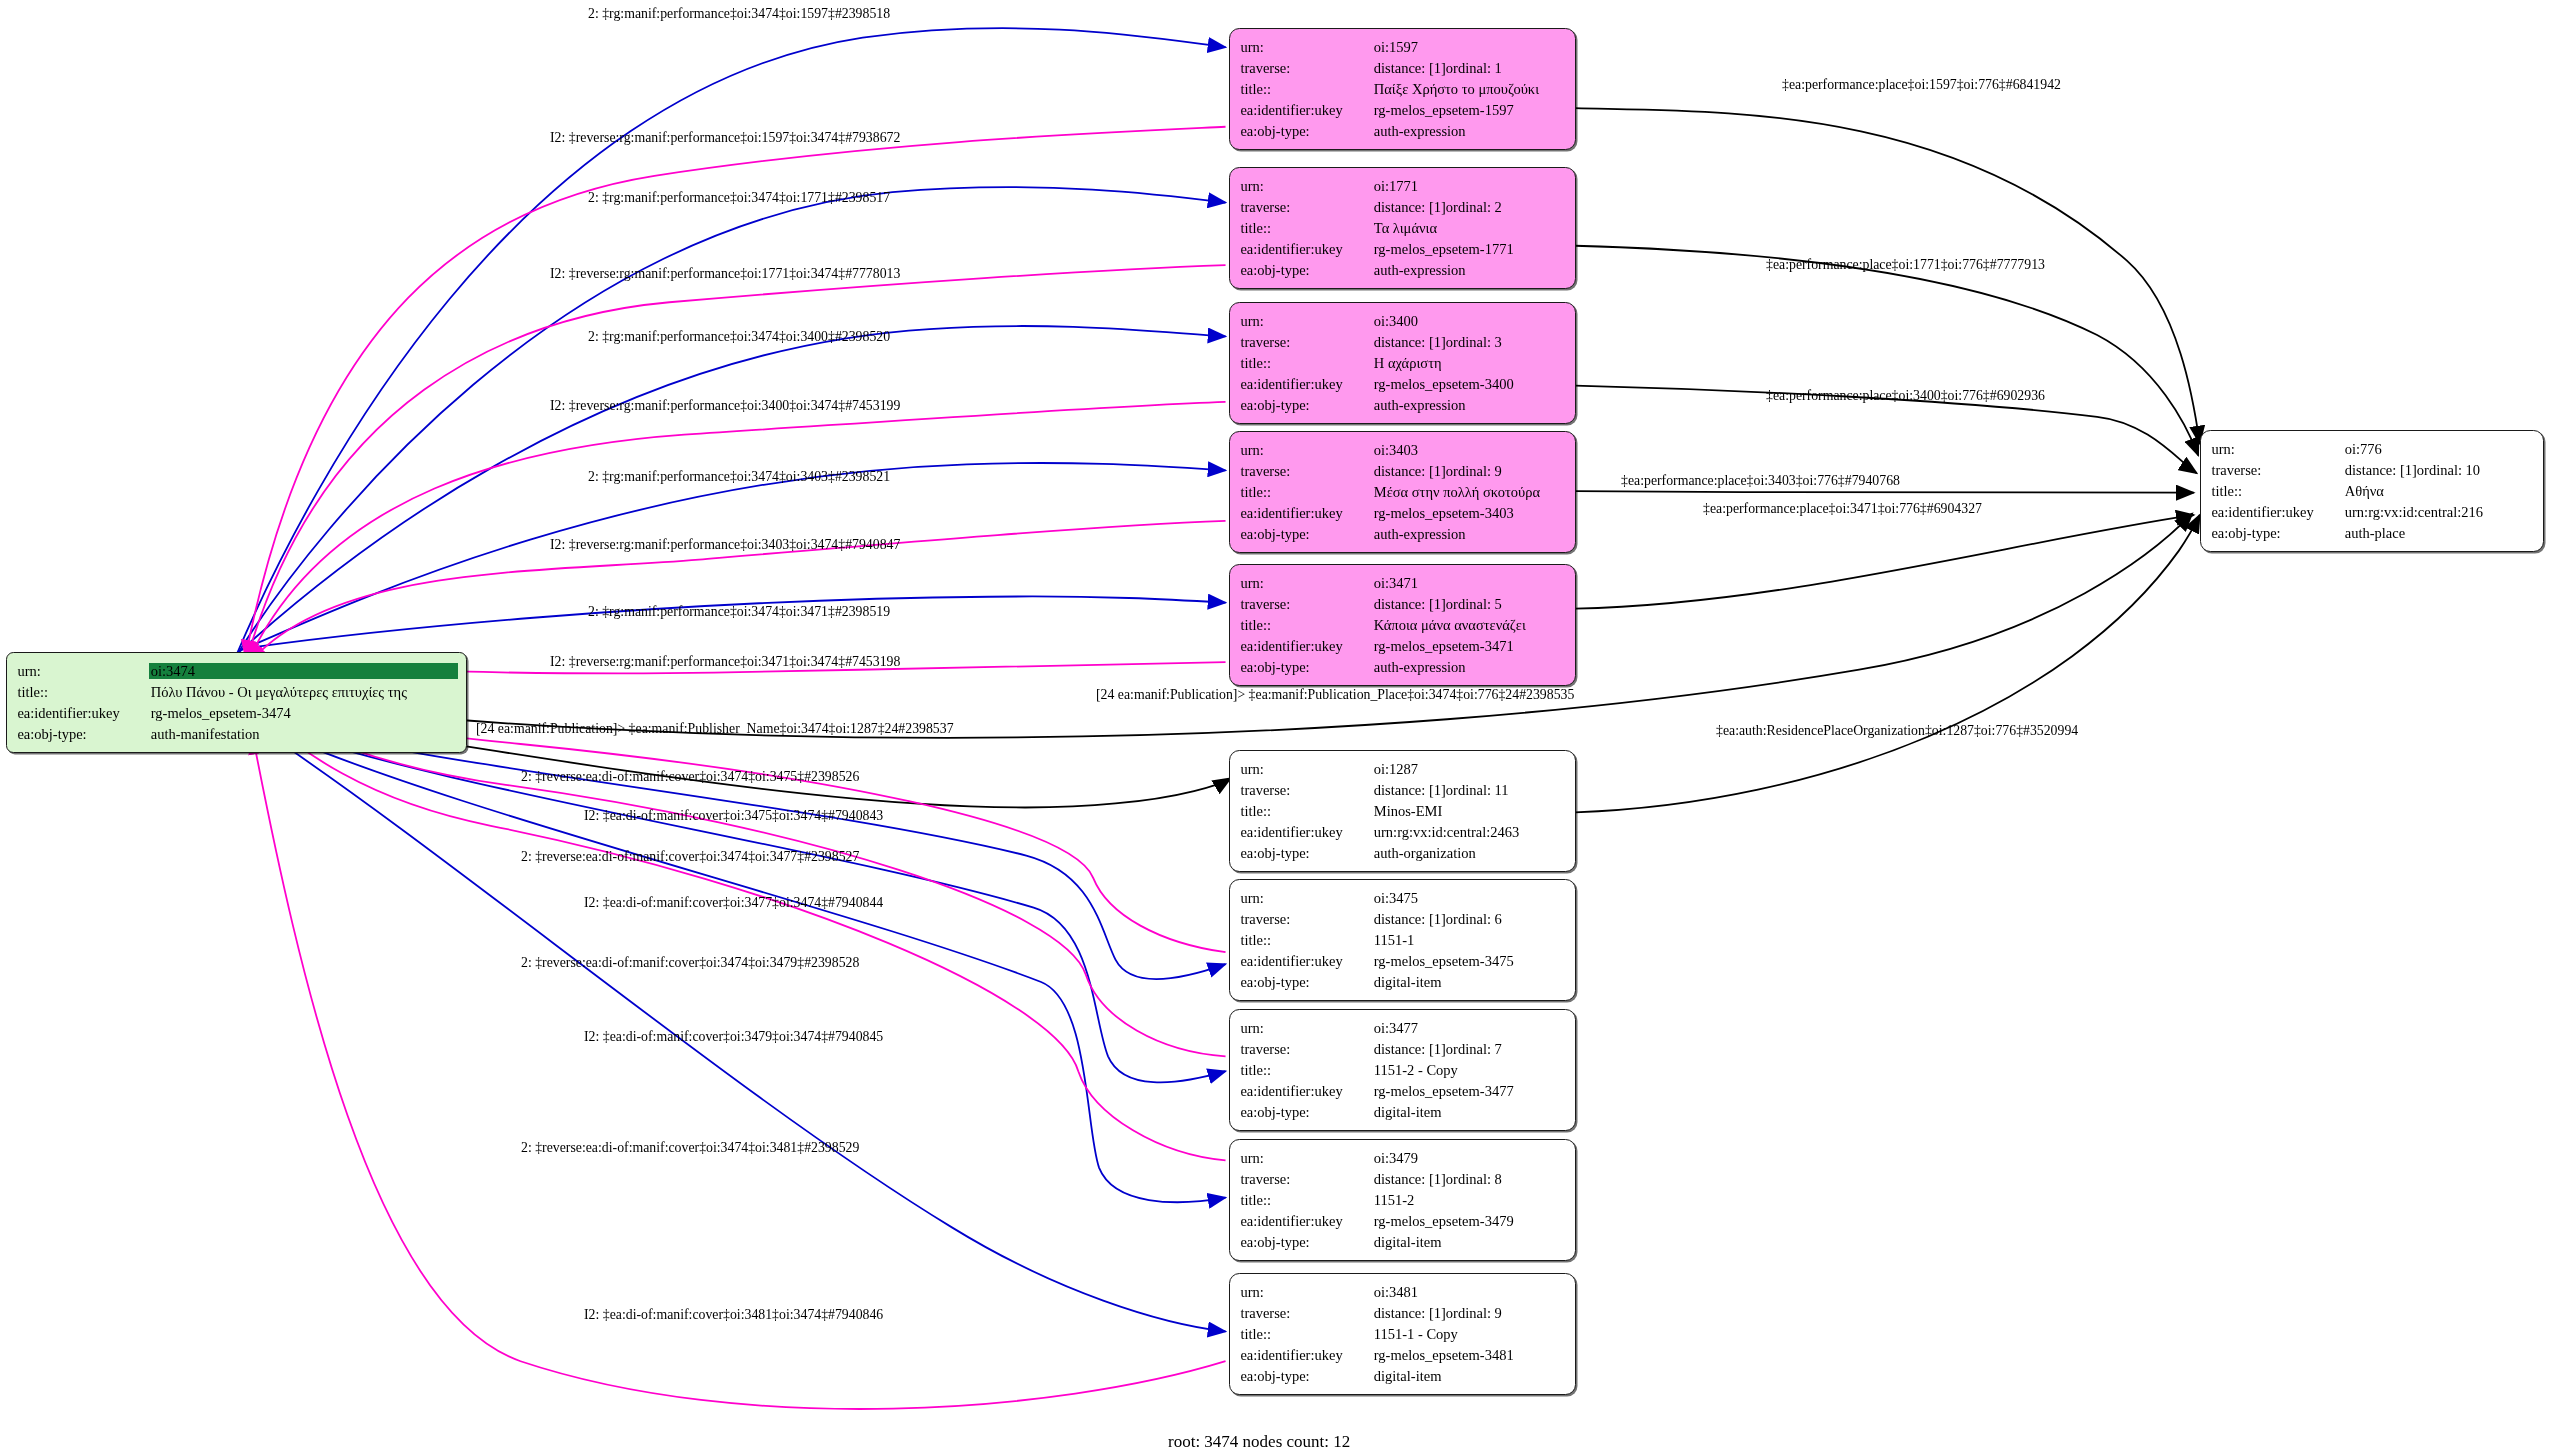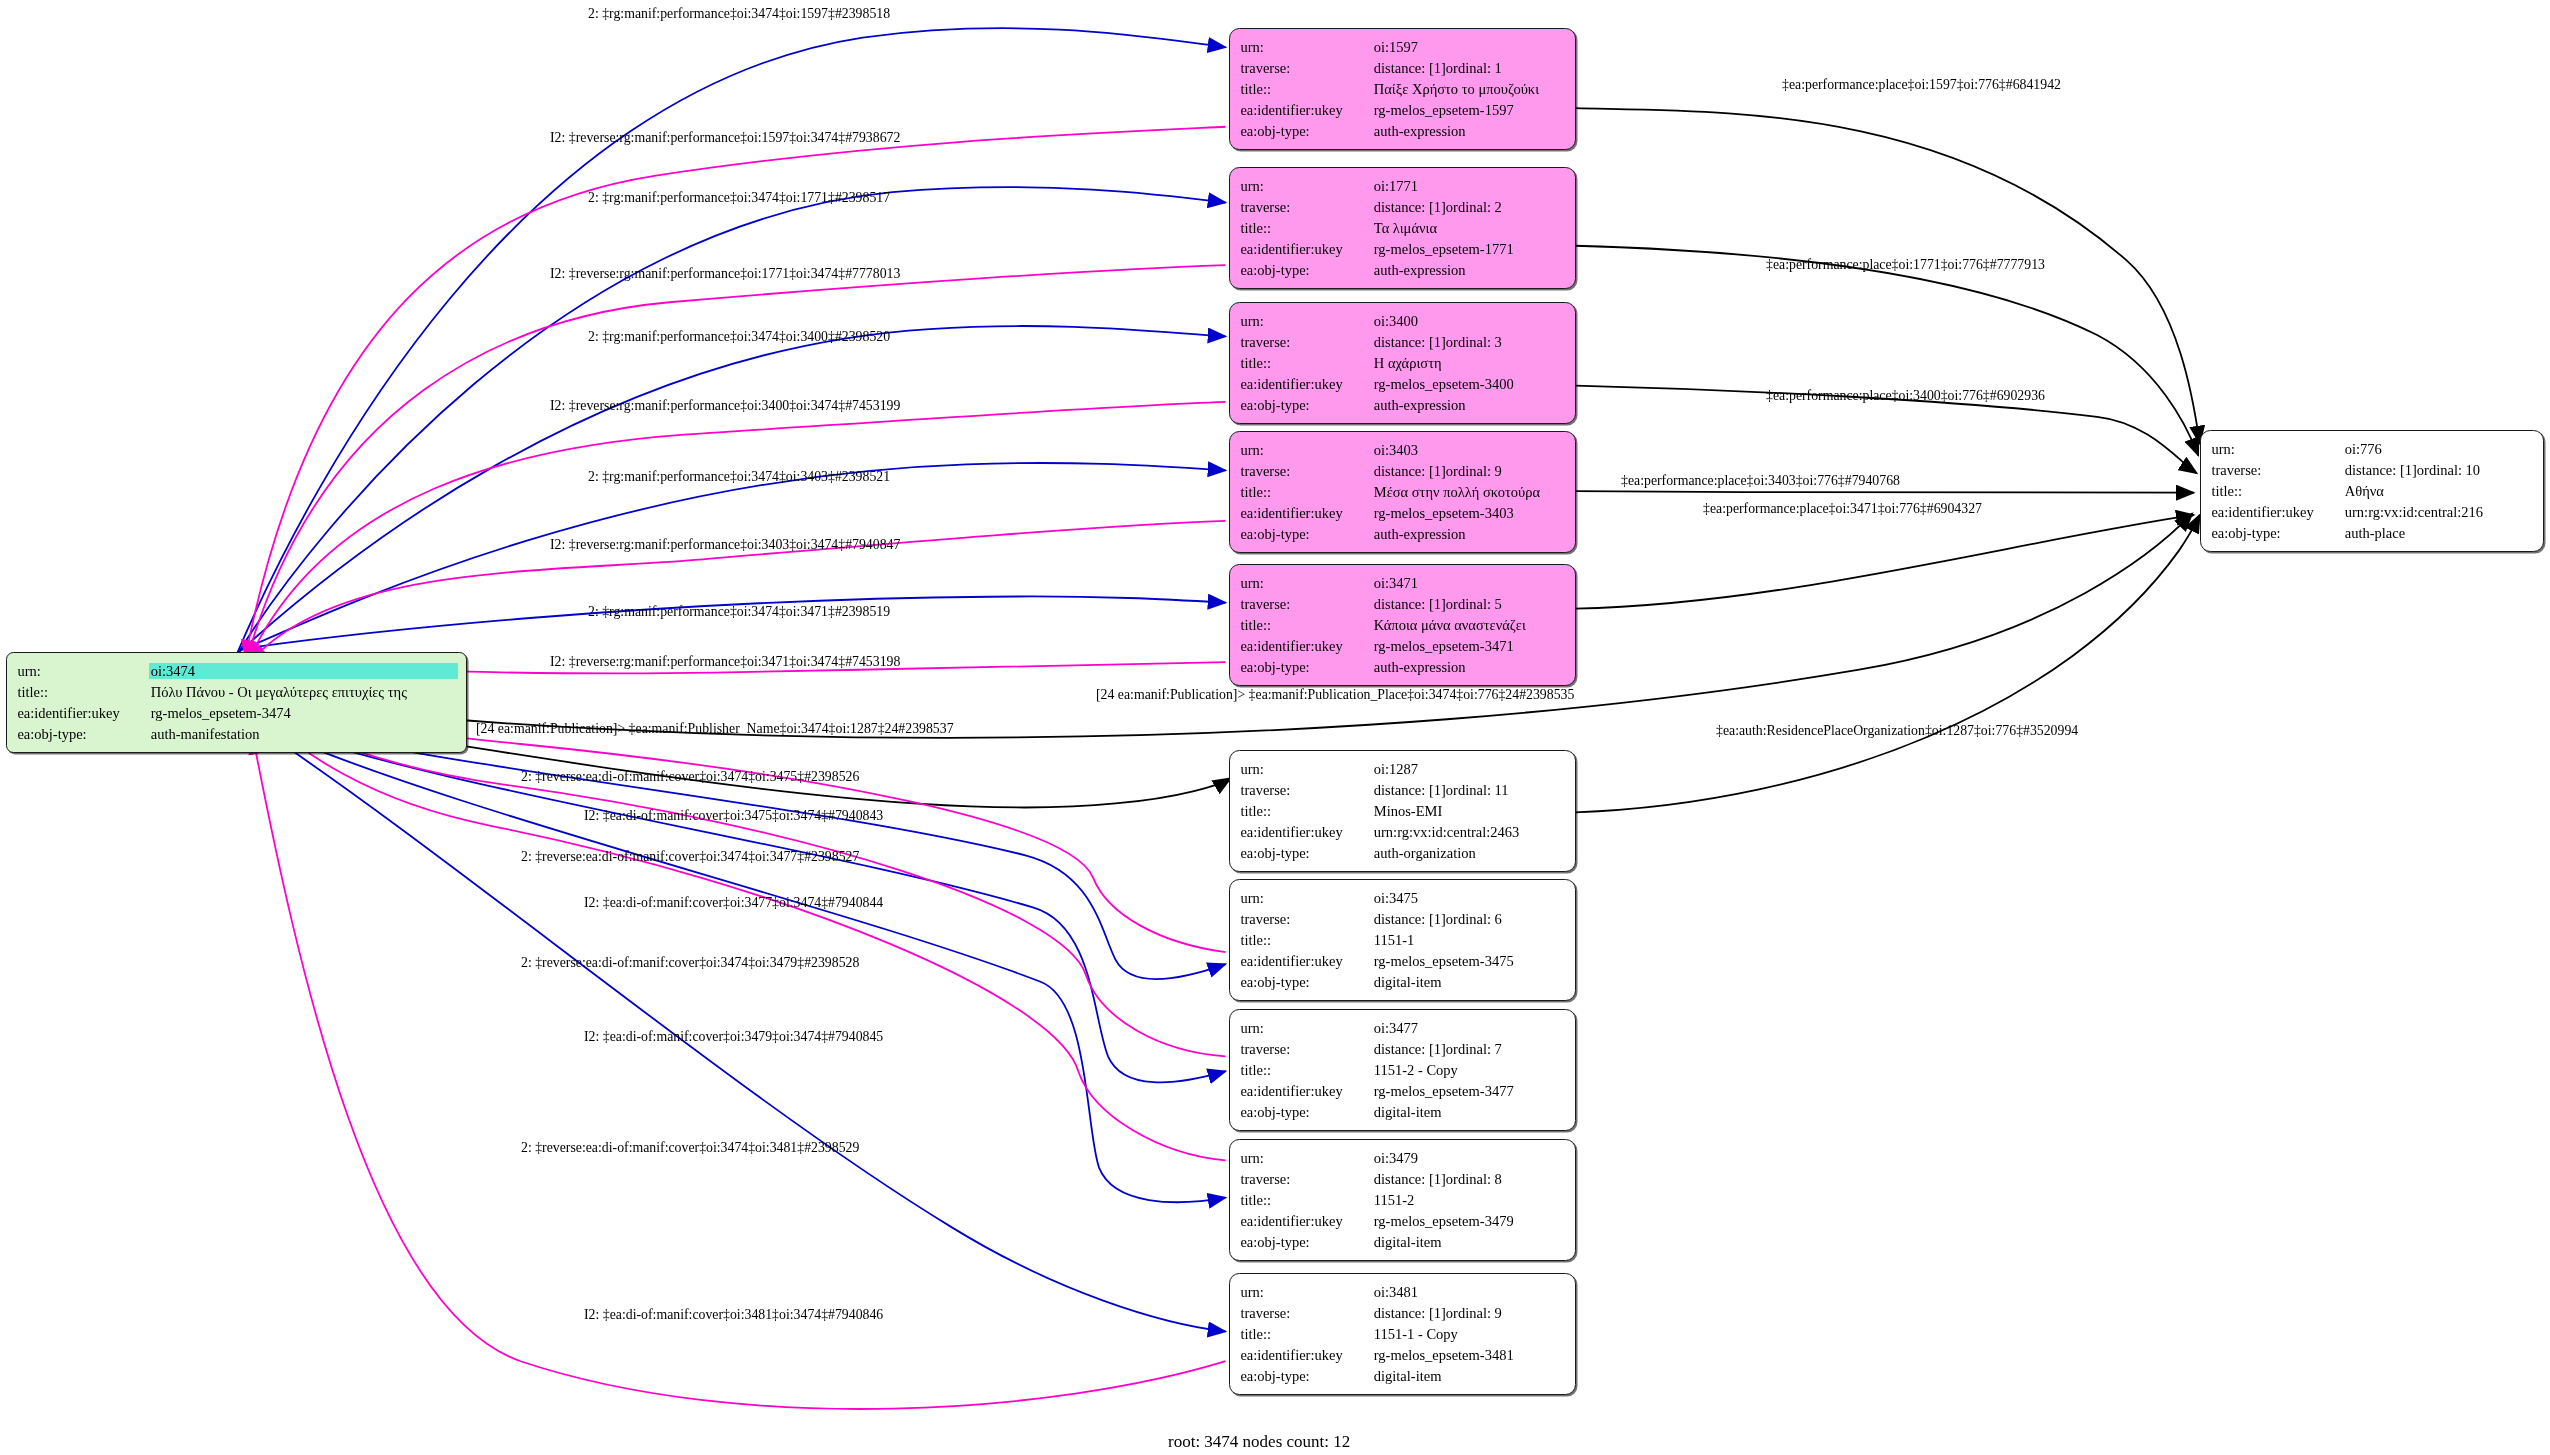--- a/index.html
+++ b/index.html
@@ -8,21 +8,21 @@
   svg.edges{position:absolute;left:0;top:0;width:2550px;height:1456px;pointer-events:none;}
   .node{position:absolute;box-sizing:border-box;border:1.9px solid #1a1a1a;border-radius:10.4px;
         background:#ffffff;padding:7.4px 10.4px;box-shadow:1.5px 1.5px 0 rgba(0,0,0,.55);}
   .node.pink{background:#ff99ee;border-color:#1a1a1a;}
   .node.green{background:#d9f5d0;border-color:#1a1a1a;border-radius:7.4px;}
   .node table{border-collapse:collapse;width:100%;}
   .node td{font-size:14.5px;line-height:1.0;padding:3.3px 0;color:#000;white-space:nowrap;
            vertical-align:baseline;}
   .node td.k{padding-right:7.4px;width:126px;}
   .node td.v{}
-  .node .hl{background:#5eead4;display:block;padding:0.7px 2.2px;margin:-0.7px -2.2px;}
+  .node .hl{background:#15803d;display:block;padding:0.7px 2.2px;margin:-0.7px -2.2px;}
   .node .trv{display:inline-block;}
   .elabel{position:absolute;font-size:13.8px;color:#000;white-space:nowrap;
           font-family:"Liberation Serif","DejaVu Serif",serif;}
   .footer{position:absolute;font-size:17px;color:#000;white-space:nowrap;}
 </style>
 </head>
 <body>
 
 <div id="stage">
 

